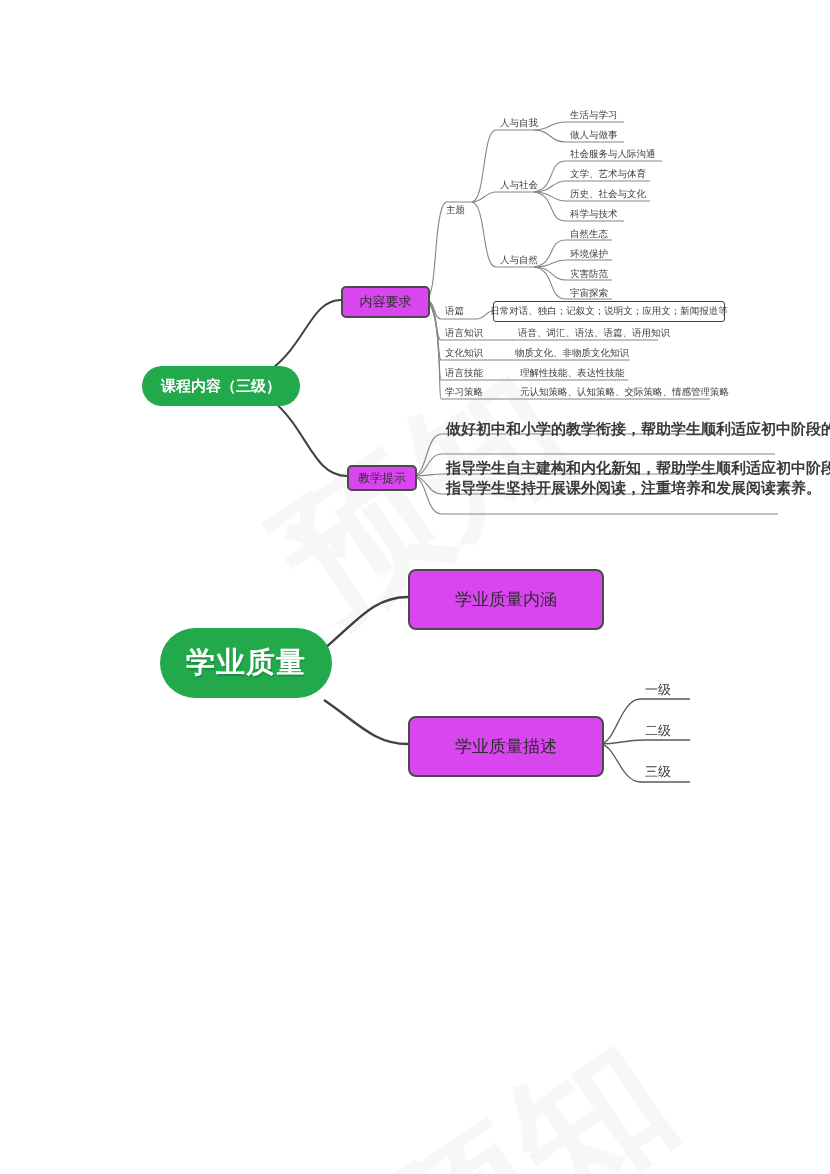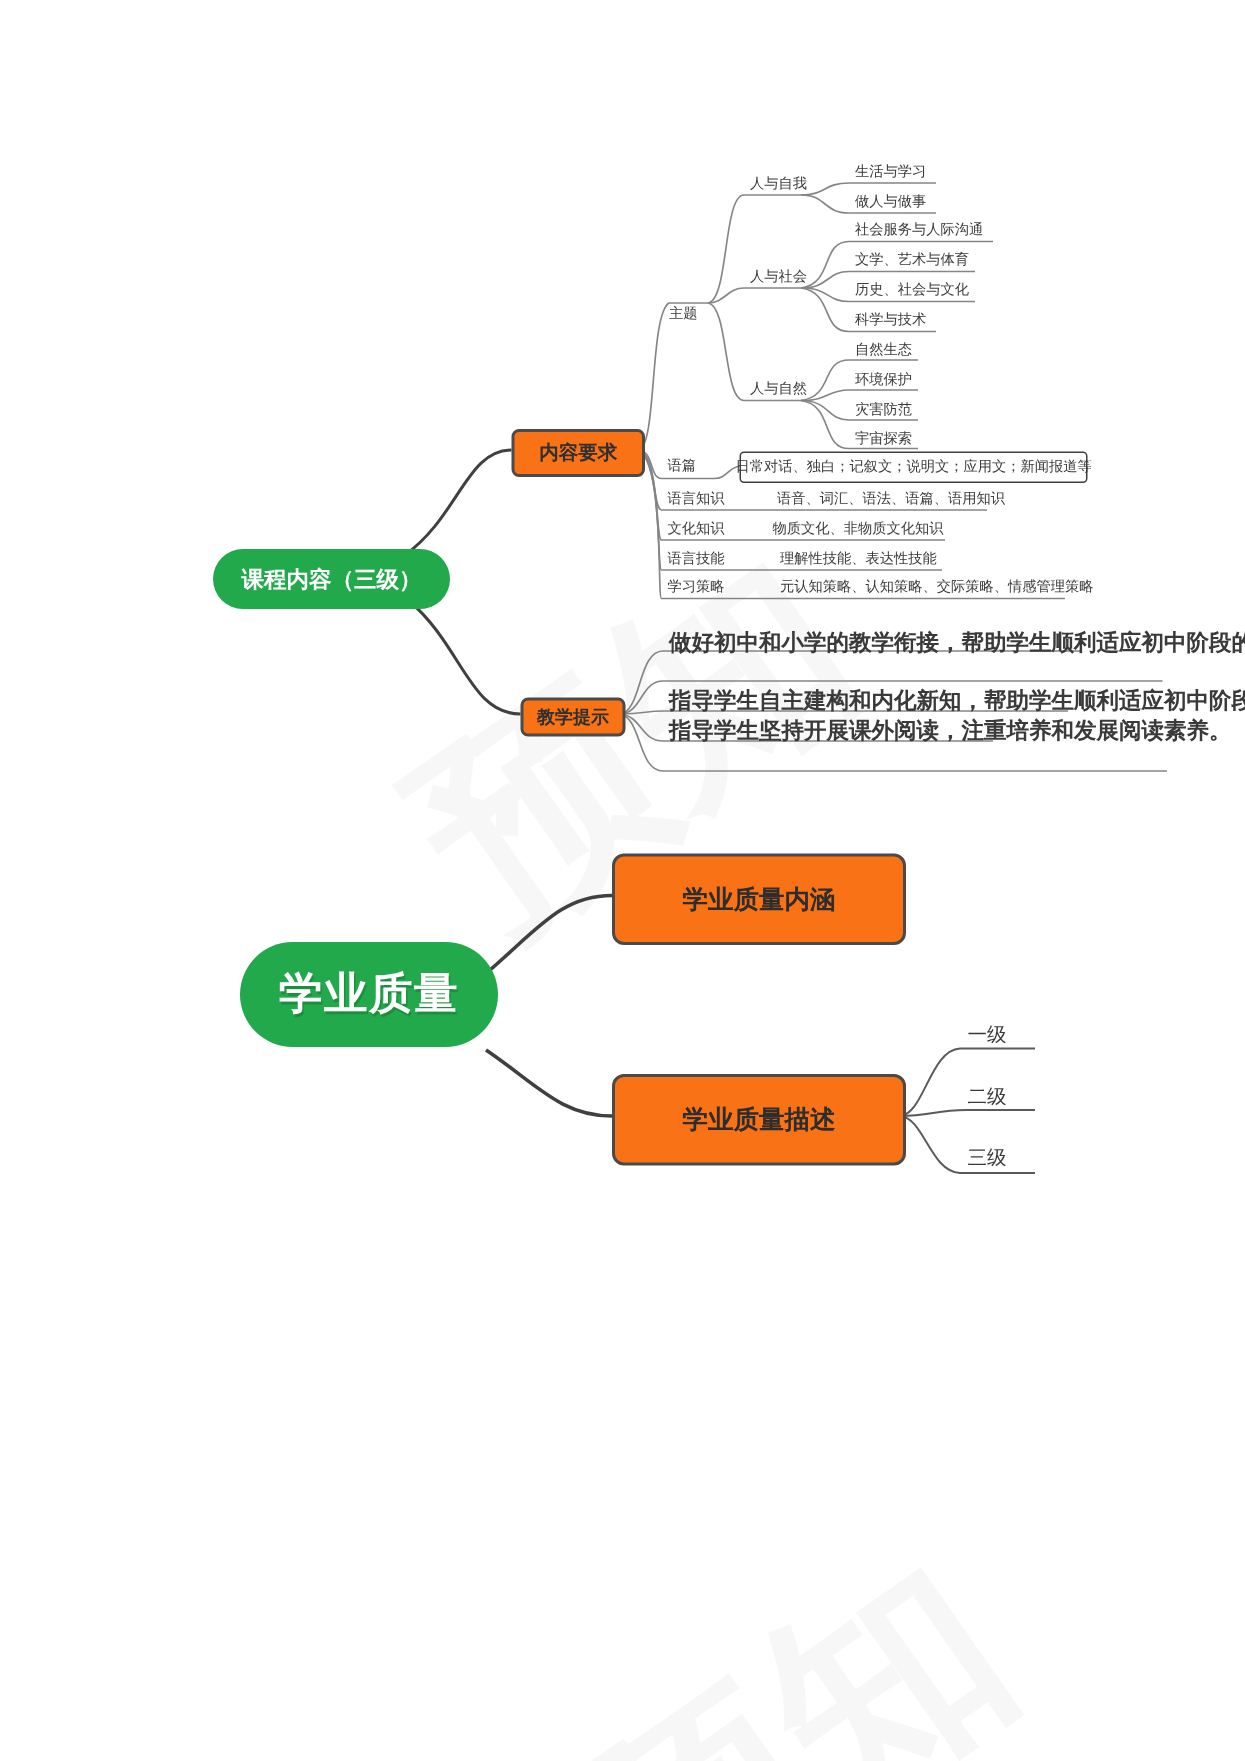--- a/index.html
+++ b/index.html
@@ -20,21 +20,21 @@
     position:absolute;z-index:2;display:flex;align-items:center;justify-content:center;
     background:#22a94b;color:#ffffff;font-weight:bold;
   }
   .root-top{left:142px;top:366px;width:158px;height:40px;border-radius:20px;font-size:15px;}
   .root-bottom{
     left:160px;top:628px;width:172px;height:70px;border-radius:47px;font-size:29px;letter-spacing:1px;
     text-shadow:1px 2px 0 rgba(0,0,0,0.15);
   }
   .nbox{
     position:absolute;z-index:2;display:flex;align-items:center;justify-content:center;
-    background:#f97316;border:2px solid #4a4a4a;font-weight:bold;color:#2f2f2f;
+    background:#d946ef;border:2px solid #4a4a4a;font-weight:normal;color:#2f2f2f;
   }
   .req-box{left:341px;top:286px;width:85px;height:28px;border-radius:5px;font-size:13px;}
   .tips-box{left:347px;top:465px;width:66px;height:22px;border-radius:5px;font-size:12px;}
   .big-box{width:192px;height:57px;border-radius:8px;border-width:2.5px;font-size:17px;color:#2d2d2d;}
   .bb1{left:408px;top:569px;}
   .bb2{left:408px;top:716px;}
   .disc-box{
     position:absolute;z-index:2;left:493px;top:301px;width:230px;height:19px;
     display:flex;align-items:center;justify-content:center;background:#ffffff;
     border:1px solid #404040;border-radius:3px;font-size:9.5px;color:#3a3a3a;white-space:nowrap;

